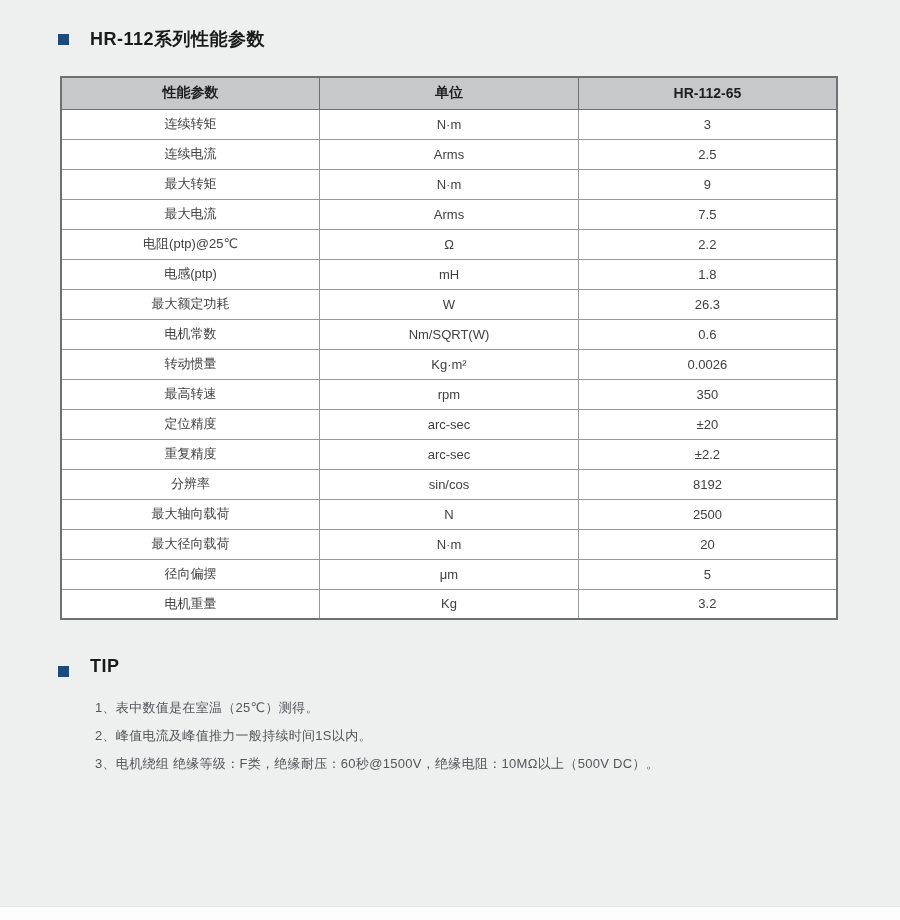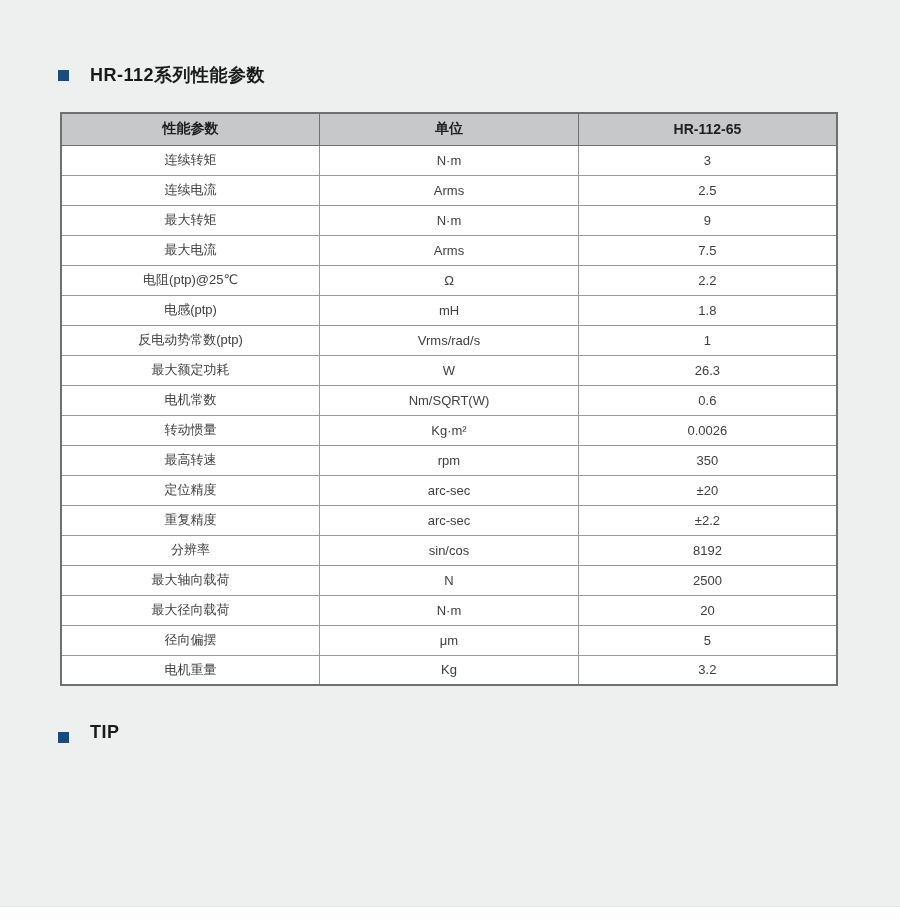--- a/index.html
+++ b/index.html
@@ -10,21 +10,20 @@
     height: 920px;
     background: #eeefef;
     font-family: "Liberation Sans", "DejaVu Sans", sans-serif;
     overflow: hidden;
   }
   .section-header {
     display: flex;
     align-items: center;
     gap: 21px;
     padding-left: 58px;
-    margin-top: 36px;
   }
   .section-header.first { padding-top: 27px; }
   .bullet {
     width: 11px;
     height: 11px;
     background: #1b4a7d;
     flex: 0 0 auto;
   }
   .section-title {
     font-size: 18px;
@@ -123,25 +122,20 @@
           <td>电阻(ptp)@25℃</td>
           <td>Ω</td>
           <td>2.2</td>
         </tr>
         <tr>
           <td>电感(ptp)</td>
           <td>mH</td>
           <td>1.8</td>
         </tr>
         <tr>
-          <td>反电动势常数(ptp)</td>
-          <td>Vrms/rad/s</td>
-          <td>1</td>
-        </tr>
-        <tr>
           <td>最大额定功耗</td>
           <td>W</td>
           <td>26.3</td>
         </tr>
         <tr>
           <td>电机常数</td>
           <td>Nm/SQRT(W)</td>
           <td>0.6</td>
         </tr>
         <tr>
@@ -190,16 +184,21 @@
           <td>3.2</td>
         </tr>
       </tbody>
   </table>
 
   <div class="section-header tip-header">
     <span class="bullet"></span>
     <span class="section-title">TIP</span>
   </div>
 
+  <ul class="tips">
+      <li>1、表中数值是在室温（25℃）测得。</li>
+      <li>2、峰值电流及峰值推力一般持续时间1S以内。</li>
+      <li>3、电机绕组 绝缘等级：F类，绝缘耐压：60秒@1500V，绝缘电阻：10MΩ以上（500V DC）。</li>
+    </ul>
 
   <div class="bottom-strip"></div>
 
 </div>
 
 </body></html>

